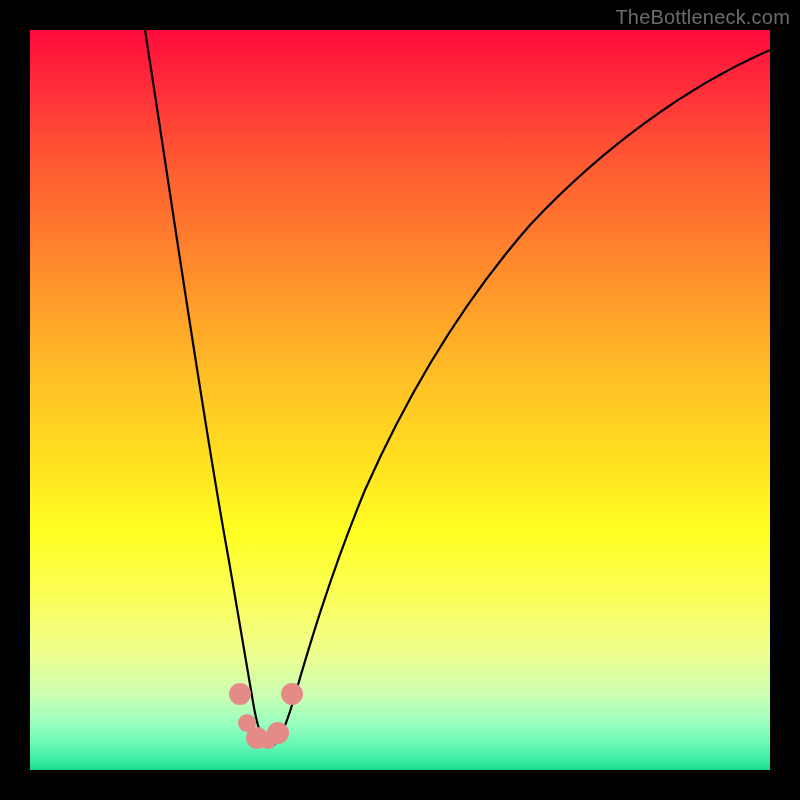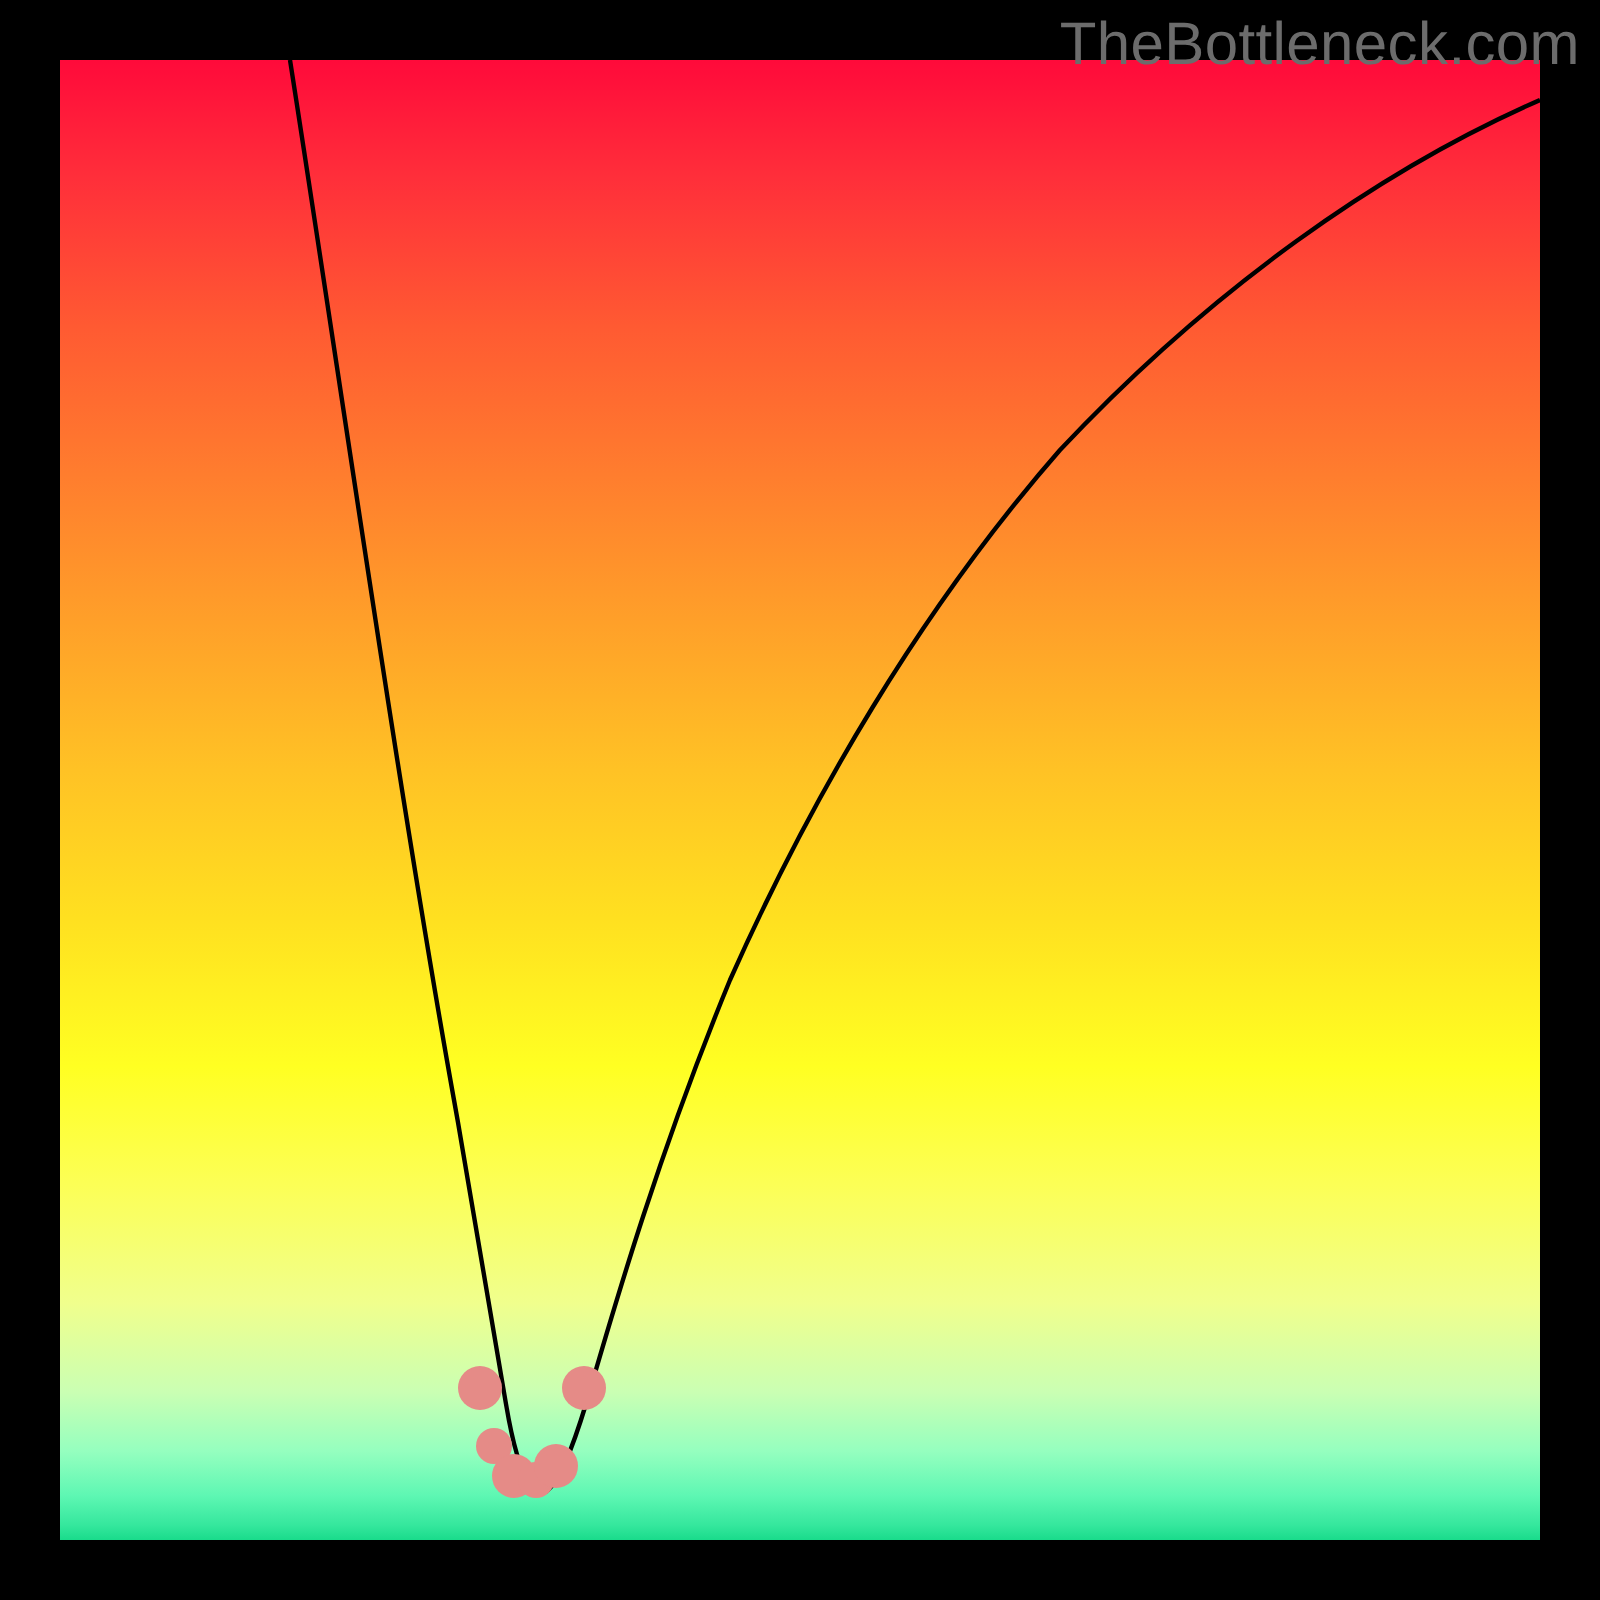--- a/index.html
+++ b/index.html
@@ -29,21 +29,21 @@
       #35e79d 99%,
       #19db8b 100%
     );
   }
 
   .watermark {
     position: absolute;
     top: 6px;
     right: 10px;
     color: #6c6c6c;
-    font-size: 30px;
+    font-size: 20px;
     font-weight: 500;
     letter-spacing: 0.2px;
     z-index: 4;
   }
 
   svg.curves {
     position: absolute;
     left: 0; top: 0;
     width: 740px; height: 740px;
   }

